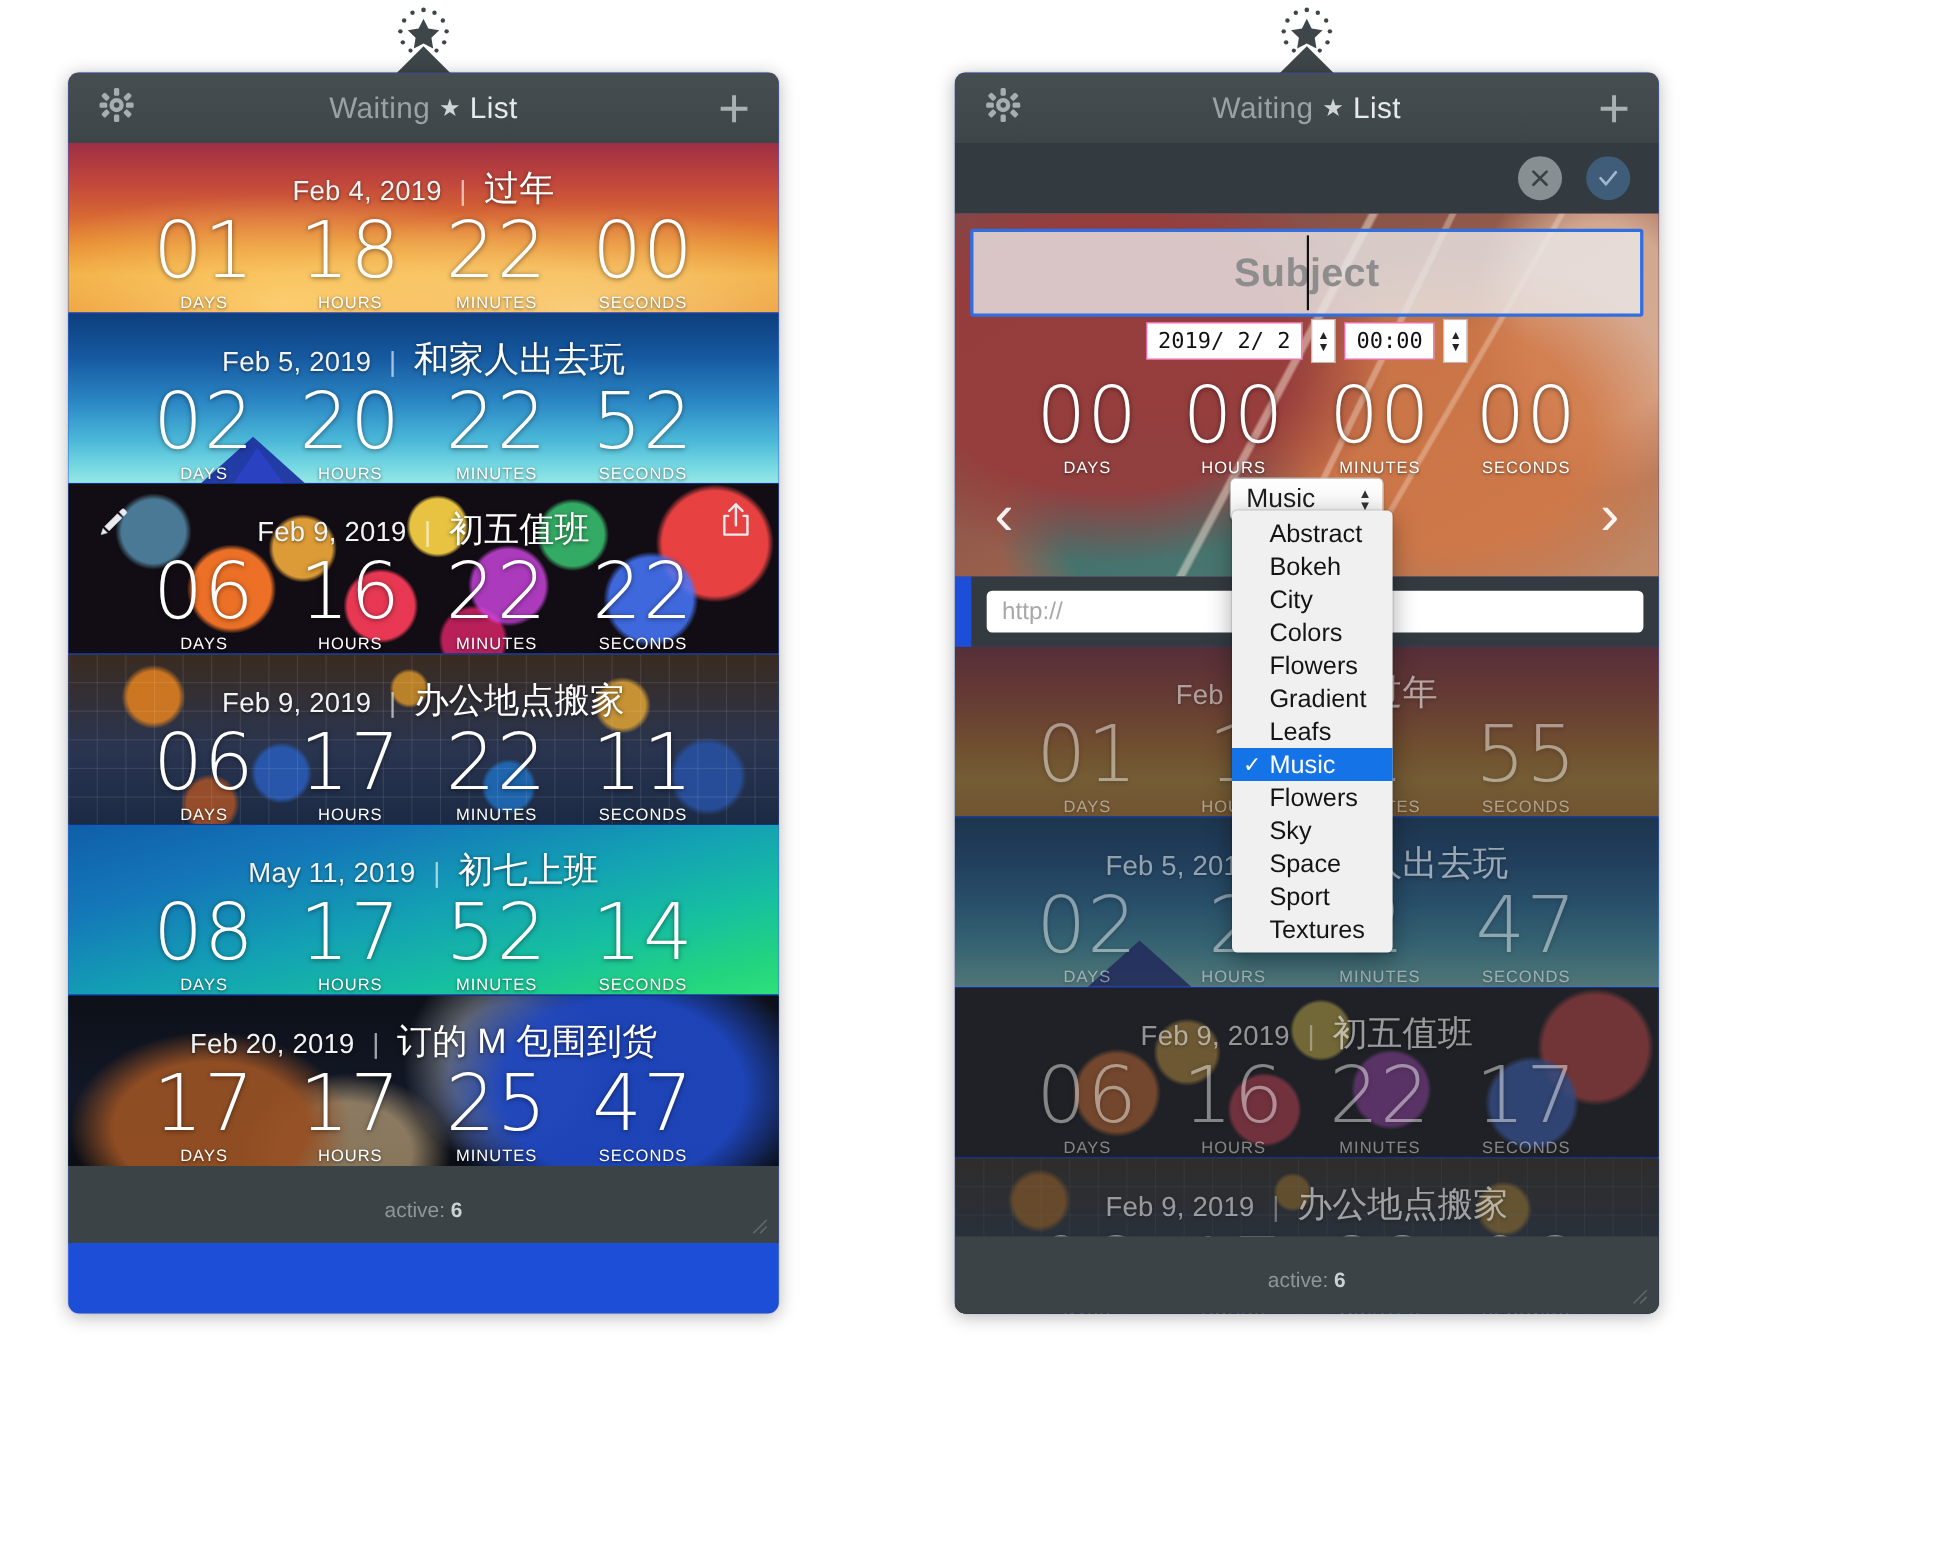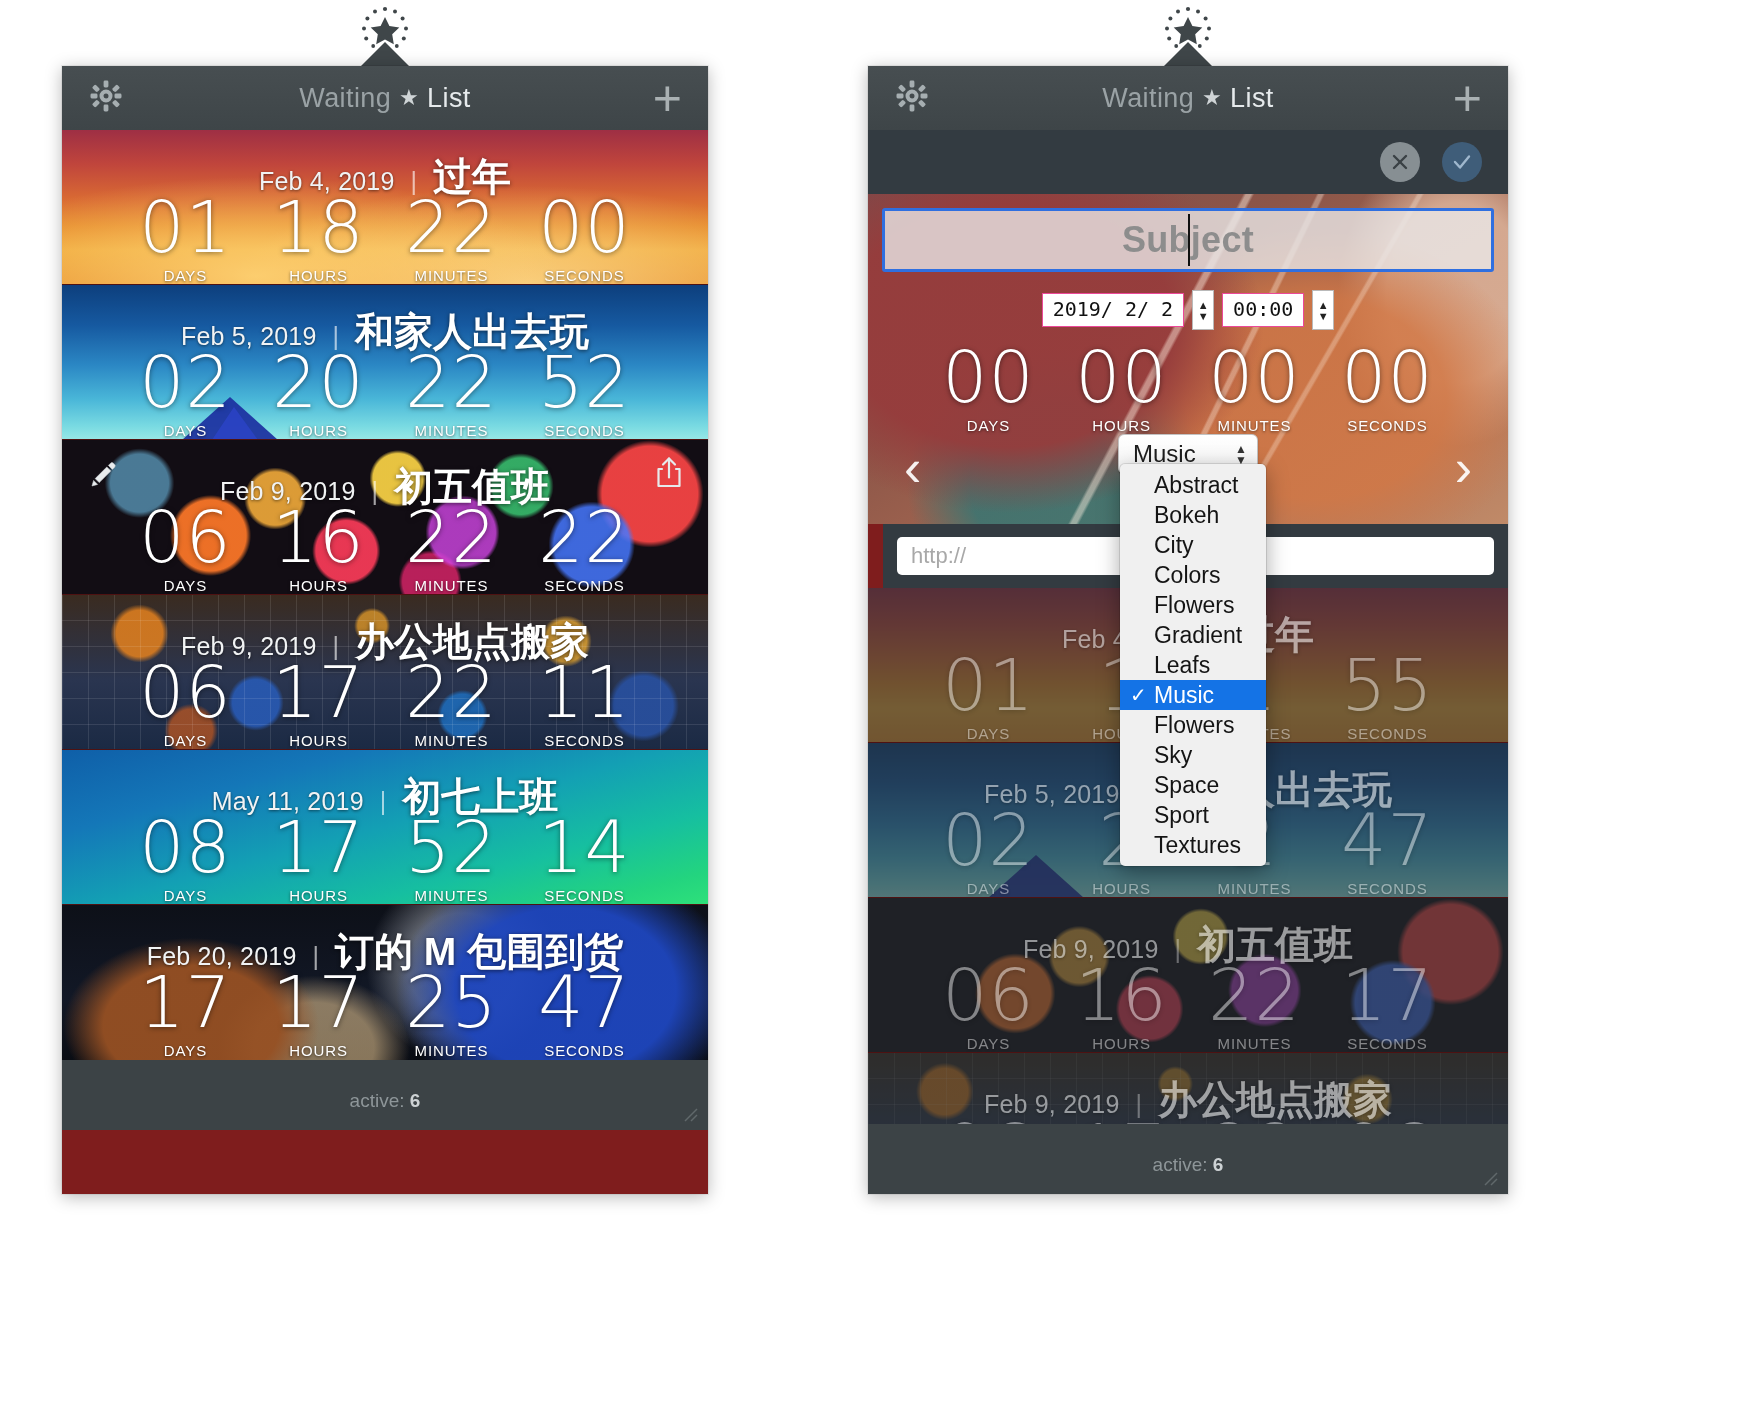--- a/index.html
+++ b/index.html
@@ -18,23 +18,23 @@
     position: absolute;
     width: 0; height: 0;
     border-left: 26px solid transparent;
     border-right: 26px solid transparent;
     border-bottom: 26px solid #3f4649;
   }
 
   
   .panel {
     position: absolute;
-    border-radius: 0;
+    border-radius: 10px;
     overflow: hidden;
-    background: #7f1d1d;
+    background: #1d4ed8;
     box-shadow: 0 3px 16px rgba(0,0,0,0.28), 0 0 0 1px rgba(0,0,0,0.06);
   }
 
   
   .titlebar {
     position: relative;
     height: 64px;
     background: linear-gradient(#474e51, #3e4548);
     display: flex; align-items: center;
   }
@@ -66,21 +66,21 @@
     position: absolute; top: 20px; left: 0; right: 0;
     display: flex; align-items: baseline; justify-content: center; gap: 16px;
   }
   .rdate {
     font-size: 25px; color: #f1f3f4; font-weight: 400;
     letter-spacing: .2px;
     text-shadow: 0 1px 3px rgba(0,0,0,.55);
   }
   .rsep { color: rgba(255,255,255,.62); font-size: 25px; font-weight: 300; }
   .rtitle {
-    font-size: 39px; color: #ffffff; font-weight: 700;
+    font-size: 32px; color: #ffffff; font-weight: 400;
     text-shadow: 0 1px 4px rgba(0,0,0,.6);
   }
   .clock {
     position: absolute; top: 64px; left: 0; right: 0;
     display: flex; justify-content: center; align-items: flex-start;
   }
   .unit { width: 133px; text-align: center; }
   .unit .num {
     font-size: 71px; line-height: .95; font-weight: 300;
     color: #ffffff; letter-spacing: 1px;
@@ -120,21 +120,21 @@
     padding-right: 26px; gap: 22px;
   }
   .circbtn { width: 40px; height: 40px; border-radius: 50%; display: flex; align-items: center; justify-content: center; }
   .circ-x  { background: #878f93; }
   .circ-ok { background: #3f5d79; }
 
   .hero { position: relative; height: 330px; overflow: hidden; background: #6d4a46; }
   .hero .hbg { position: absolute; inset: 0; }
 
   .subject-wrap {
-    position: absolute; top: 14px; left: 14px; right: 14px; height: 64px;
+    position: absolute; top: 14px; left: 14px; right: 14px; height: 80px;
     border: 3px solid #2f6fe0; border-radius: 3px;
     background: rgba(234,231,231,0.80);
     display: flex; align-items: center; justify-content: center;
   }
   .subject-ph {
     font-size: 36px; color: #8d8d8d; font-weight: 700; letter-spacing: .3px;
   }
   .caret {
     position: absolute; left: 50%; top: 3px; bottom: 3px; width: 2px; background: #101010;
   }

